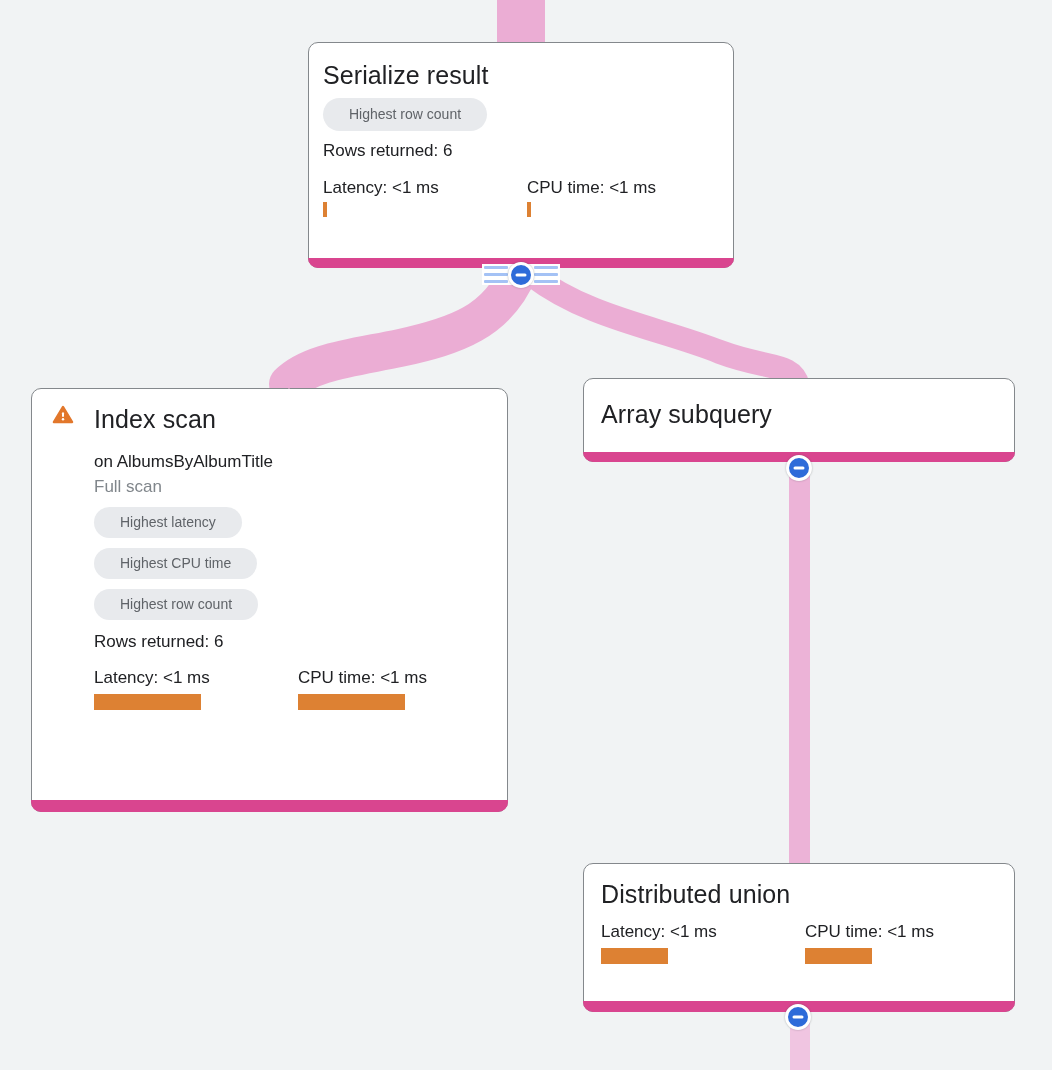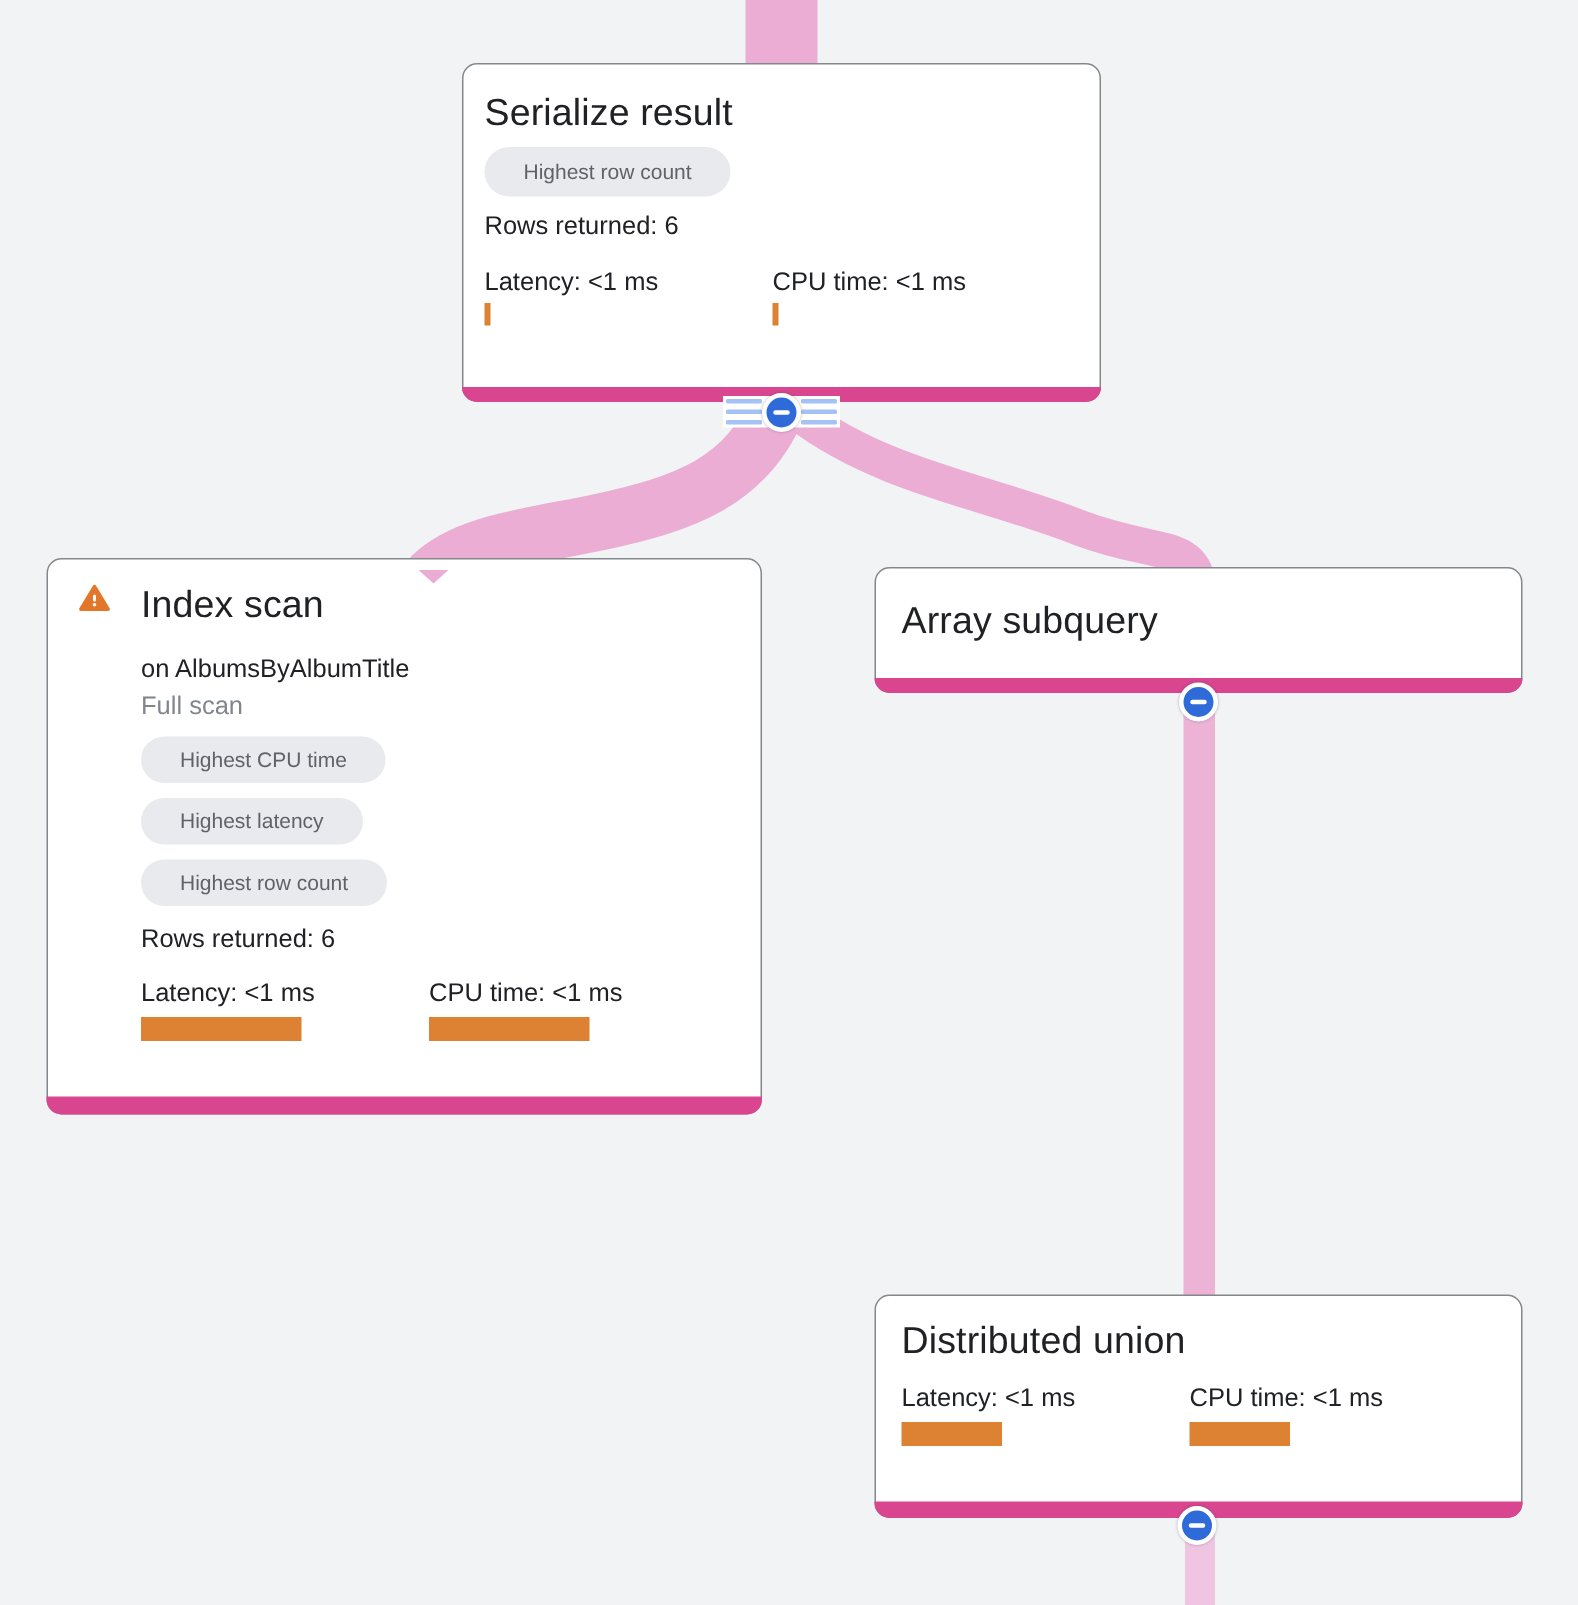--- a/index.html
+++ b/index.html
@@ -44,35 +44,35 @@
     background:var(--badge-bg);
     color:var(--badge-text);
     font-size:14px;
     line-height:23px;
     padding:4px 26px;
     border-radius:17px;
   }
   .badge-stack .badge{margin-bottom:10px;}
   .badge-stack{line-height:0;}
   .badge-stack > div{line-height:normal;}
-  .metrics{display:flex;}
+  .metrics{display:flex;gap:12px;}
   .metric{width:192px;}
   .m-label{font-size:17px;color:var(--text-dark);line-height:22px;white-space:nowrap;}
   .m-bar{height:16px;background:var(--bar-orange);margin-top:5px;}
 
   
   .card-serialize{left:308px;top:42px;width:426px;height:226px;padding:19px 14px 0 14px;}
   .card-serialize .card-foot{height:10px;}
   .card-serialize .badge{margin-top:10px;padding:5px 26px;}
   .card-serialize .rows{margin-top:9px;}
   .card-serialize .metrics{margin-top:15px;}
   .card-serialize .m-bar{height:15px;margin-top:3px;}
 
   
-  .card-index{left:31px;top:372px;width:477px;height:371px;padding:17px 6px 0 62px;}
+  .card-index{left:31px;top:388px;width:477px;height:424px;padding:17px 6px 0 62px;}
   .card-index .card-foot{height:12px;}
   .card-index .subtitle{margin-top:18px;}
   .card-index .note{margin-top:1px;}
   .card-index .badge-stack{margin-top:8px;}
   .card-index .rows{margin-top:1px;}
   .card-index .metrics{margin-top:14px;}
   .warning-icon{position:absolute;left:20px;top:15px;width:22px;height:22px;}
 
   
   .card-array{left:583px;top:378px;width:432px;height:84px;padding:22px 33px 0 17px;}
@@ -158,22 +158,22 @@
       <svg viewBox="0 0 24 24" width="22" height="22">
         <path d="M12 3.2 L22 19.8 H2 Z" fill="#e2772b" stroke="#e2772b" stroke-width="2.4" stroke-linejoin="round"></path>
         <rect x="10.9" y="9" width="2.2" height="5.2" rx="1.1" fill="#ffffff"></rect>
         <circle cx="12" cy="16.6" r="1.3" fill="#ffffff"></circle>
       </svg>
     </span>
     <div class="title">Index scan</div>
     <div class="subtitle">on AlbumsByAlbumTitle</div>
     <div class="note">Full scan</div>
     <div class="badge-stack">
+      <div><span class="badge">Highest latency</span></div>
       <div><span class="badge">Highest CPU time</span></div>
-      <div><span class="badge">Highest latency</span></div>
       <div><span class="badge">Highest row count</span></div>
     </div>
     <div class="rows">Rows returned: 6</div>
     <div class="metrics">
       <div class="metric">
         <div class="m-label">Latency: &lt;1 ms</div>
         <div class="m-bar" style="width: 107px;"></div>
       </div>
       <div class="metric">
         <div class="m-label">CPU time: &lt;1 ms</div>

